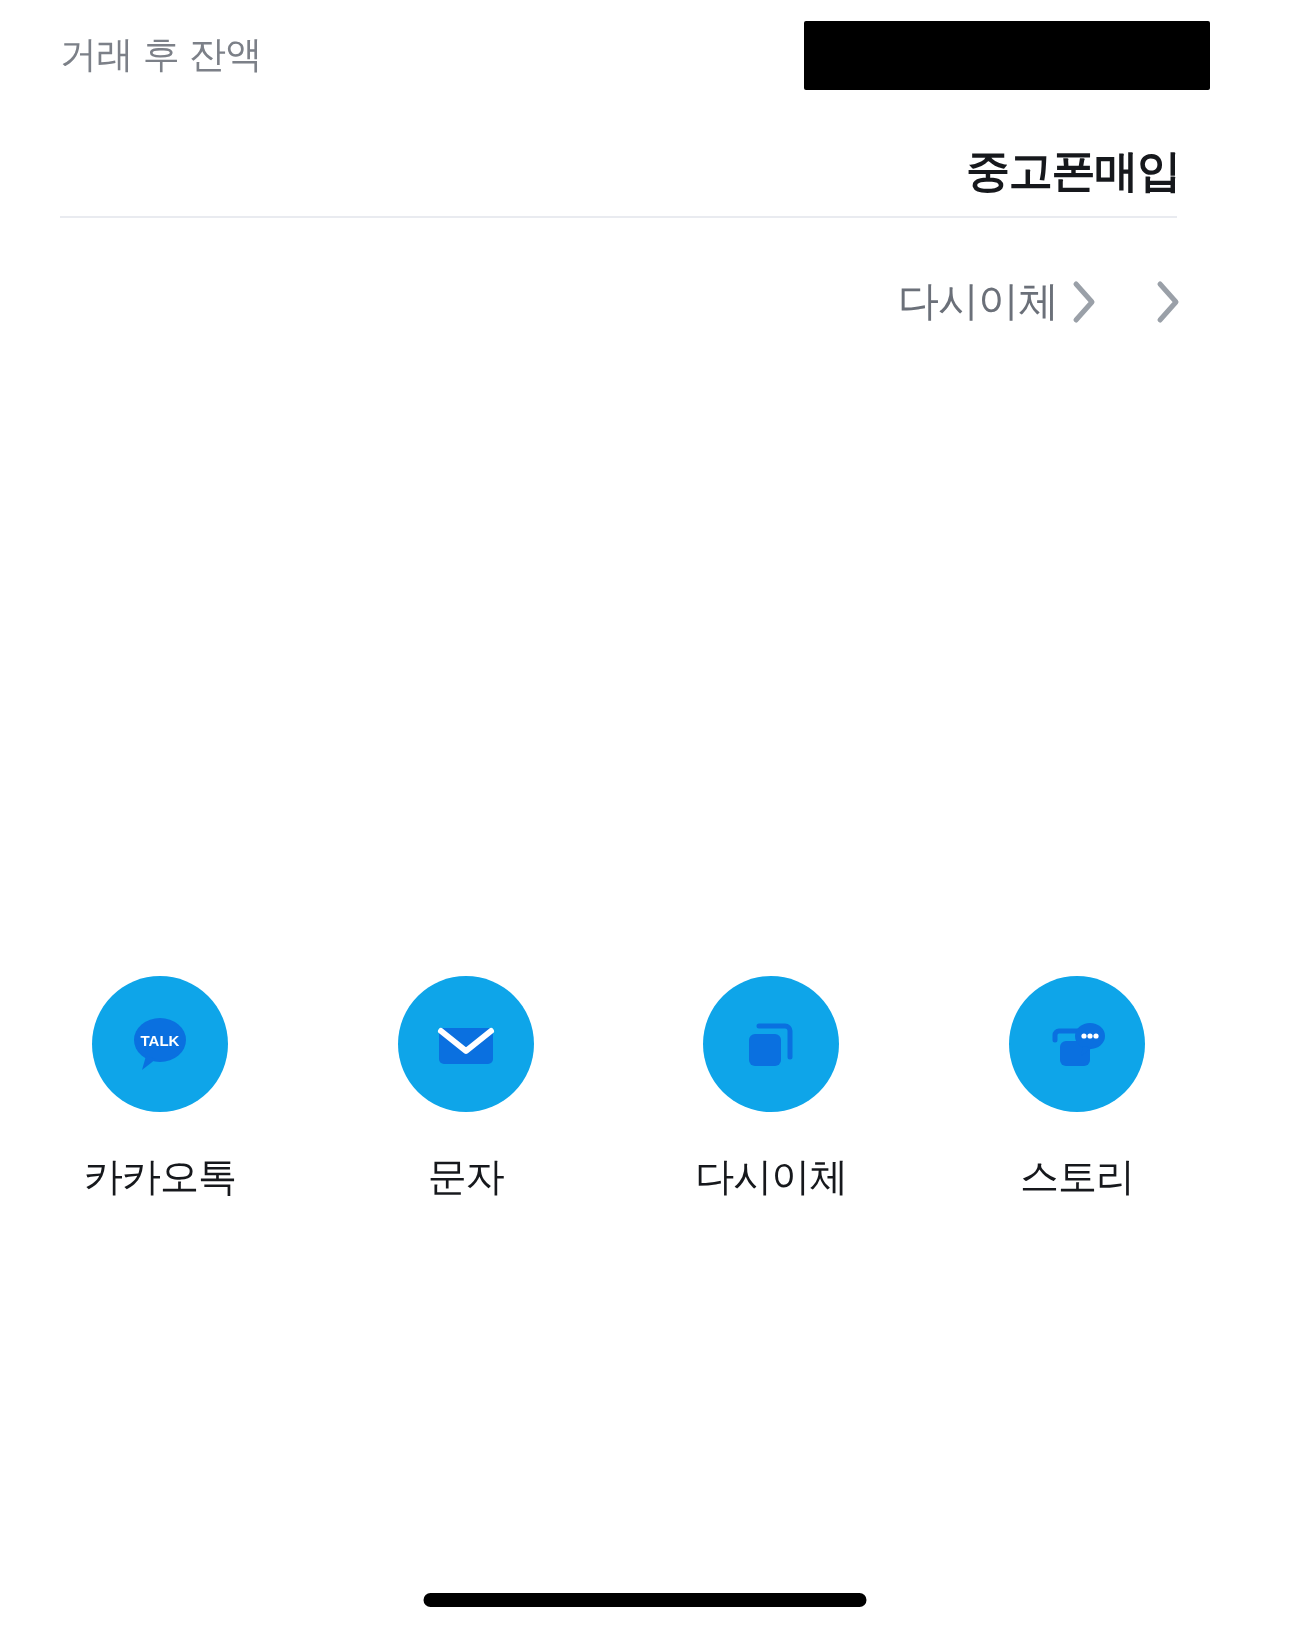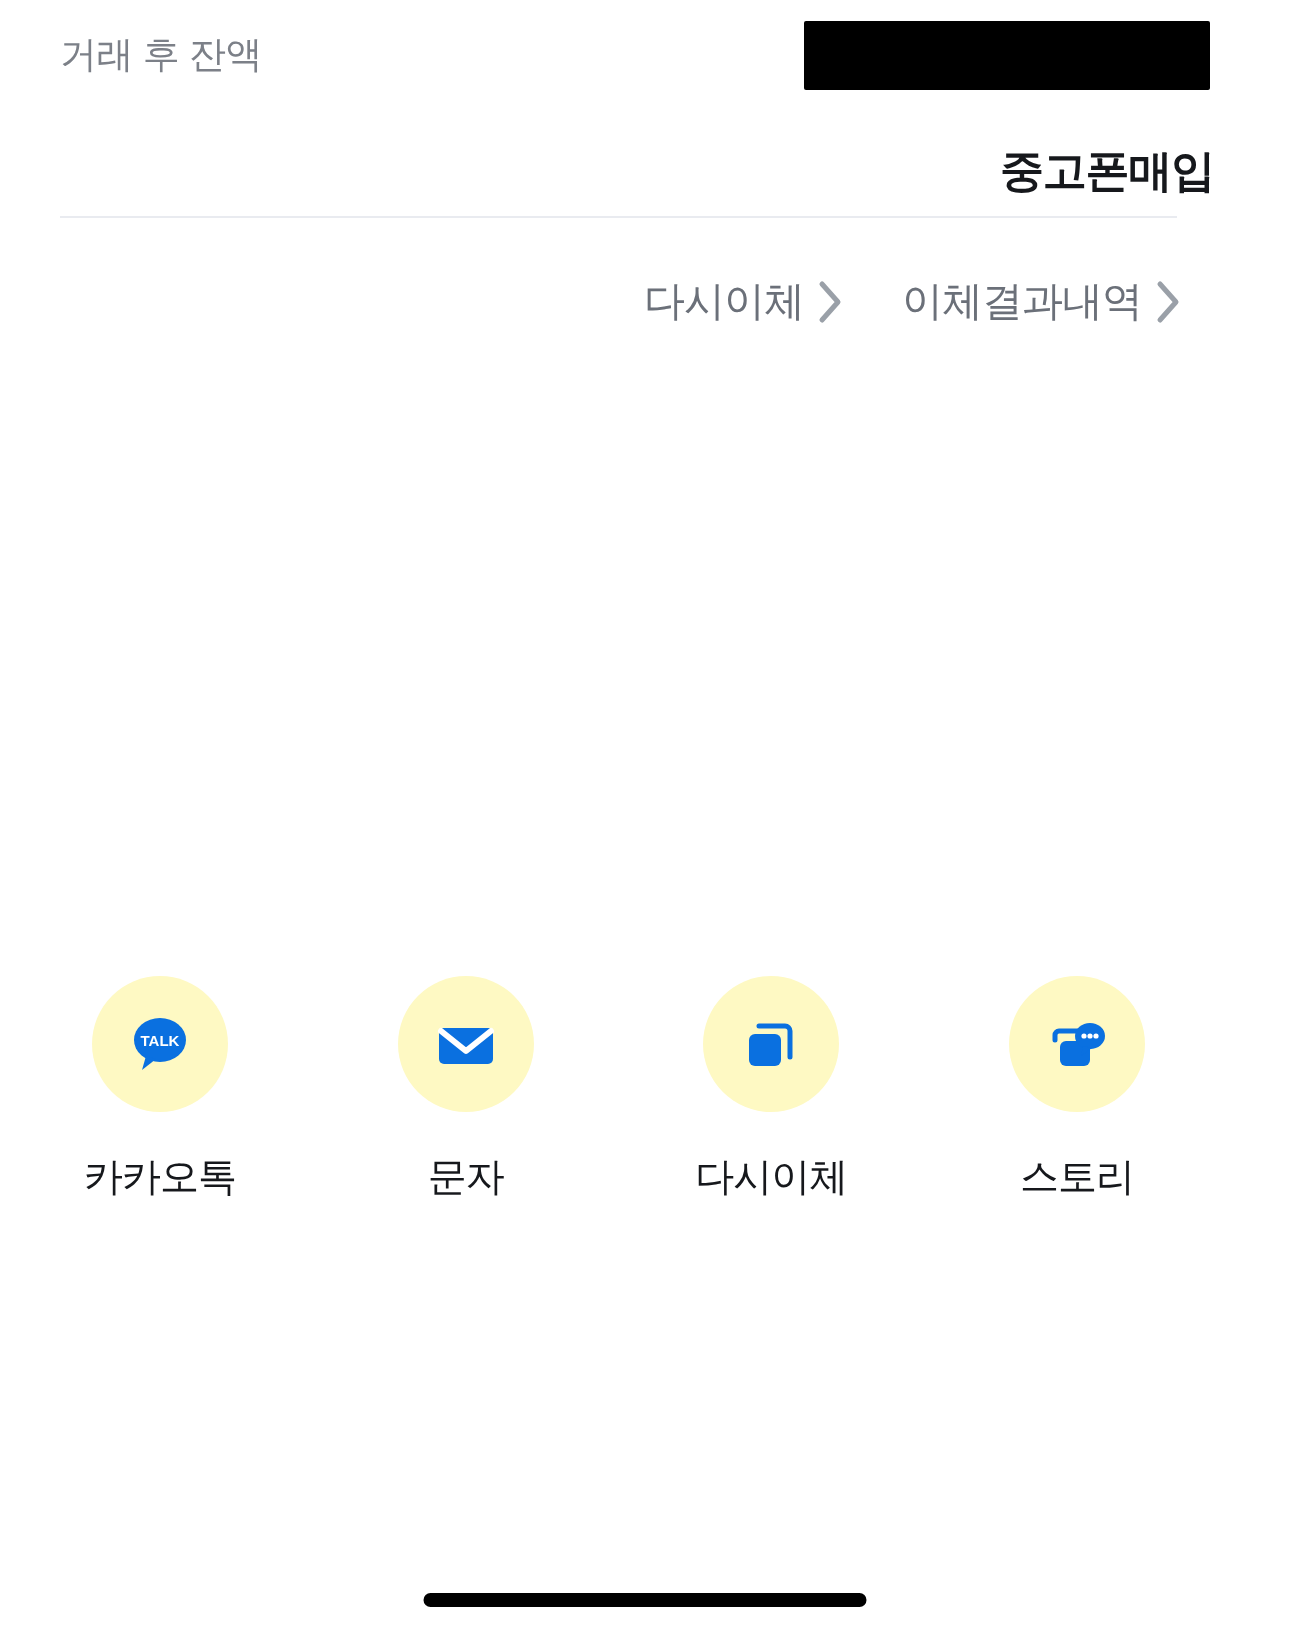--- a/index.html
+++ b/index.html
@@ -53,21 +53,21 @@
   
   .merchant-row {
     position: absolute;
     left: 0;
     top: 128px;
     width: 1290px;
     height: 86px;
     display: flex;
     align-items: center;
     justify-content: flex-end;
-    padding-right: 76px;
+    padding-right: 110px;
   }
 
   .merchant-name {
     font-size: 44px;
     font-weight: 700;
     color: #16181c;
     letter-spacing: -1.2px;
     white-space: nowrap;
   }
 
@@ -134,21 +134,21 @@
     cursor: pointer;
     background: none;
     border: none;
     padding: 0;
   }
 
   .share-circle {
     width: 136px;
     height: 136px;
     border-radius: 50%;
-    background: #fef9c3;
+    background: #0ea5e9;
     display: flex;
     align-items: center;
     justify-content: center;
   }
 
   .share-circle svg { display: block; }
 
   .share-label {
     margin-top: 38px;
     font-size: 39px;
@@ -213,21 +213,20 @@
     <button class="quick-link">
       <span class="quick-link-label">다시이체</span>
       <span class="chevron">
         <svg viewBox="0 0 26 44" fill="none" xmlns="http://www.w3.org/2000/svg">
           <path d="M4 4 L20 22 L4 40" stroke="#9aa0a8" stroke-width="5" stroke-linecap="round" stroke-linejoin="round"></path>
         </svg>
       </span>
     </button>
 
     <button class="quick-link">
-      <span class="quick-link-label">이체결과내역</span>
       <span class="chevron">
         <svg viewBox="0 0 26 44" fill="none" xmlns="http://www.w3.org/2000/svg">
           <path d="M4 4 L20 22 L4 40" stroke="#9aa0a8" stroke-width="5" stroke-linecap="round" stroke-linejoin="round"></path>
         </svg>
       </span>
     </button>
 
   </div>
 
   <div class="share-row">

